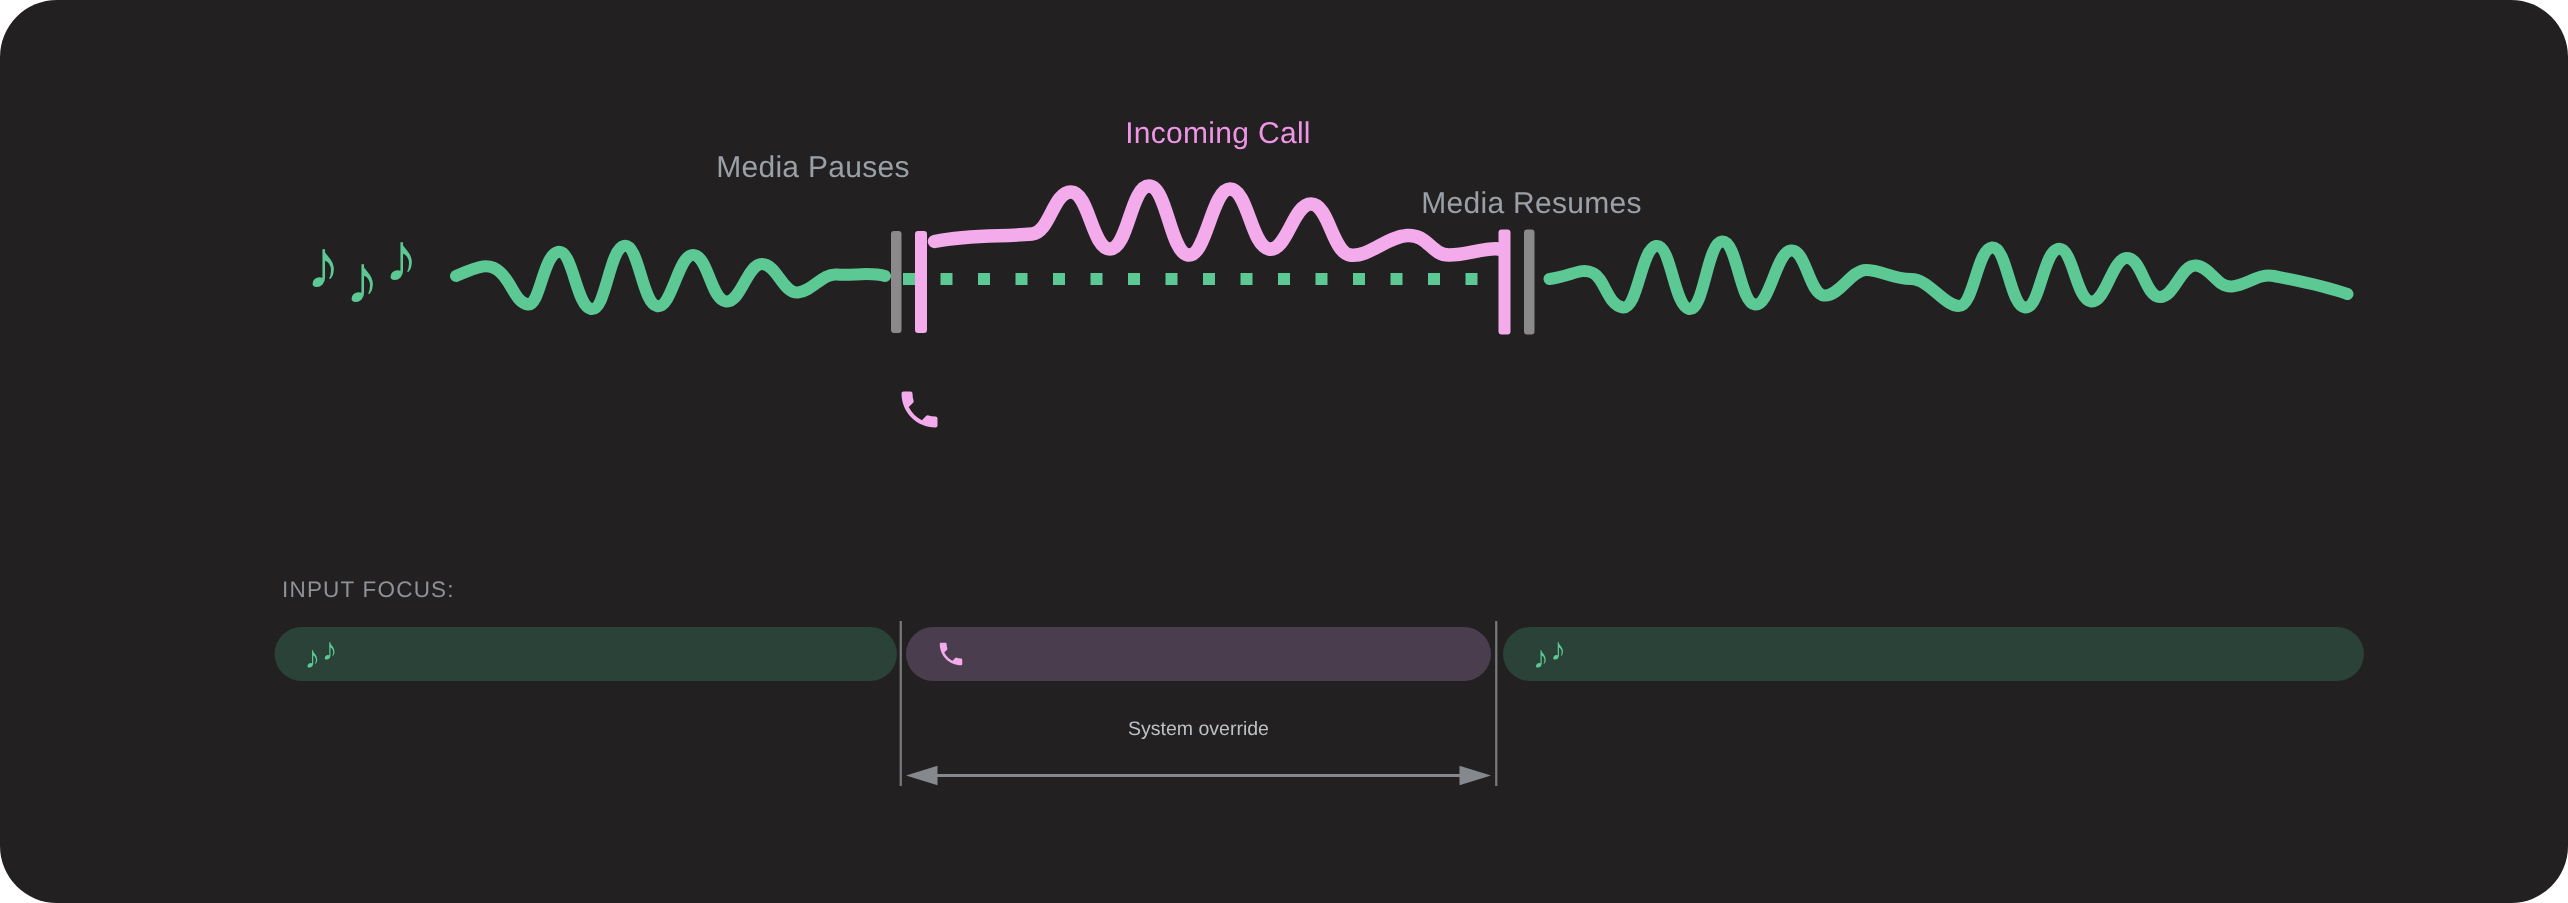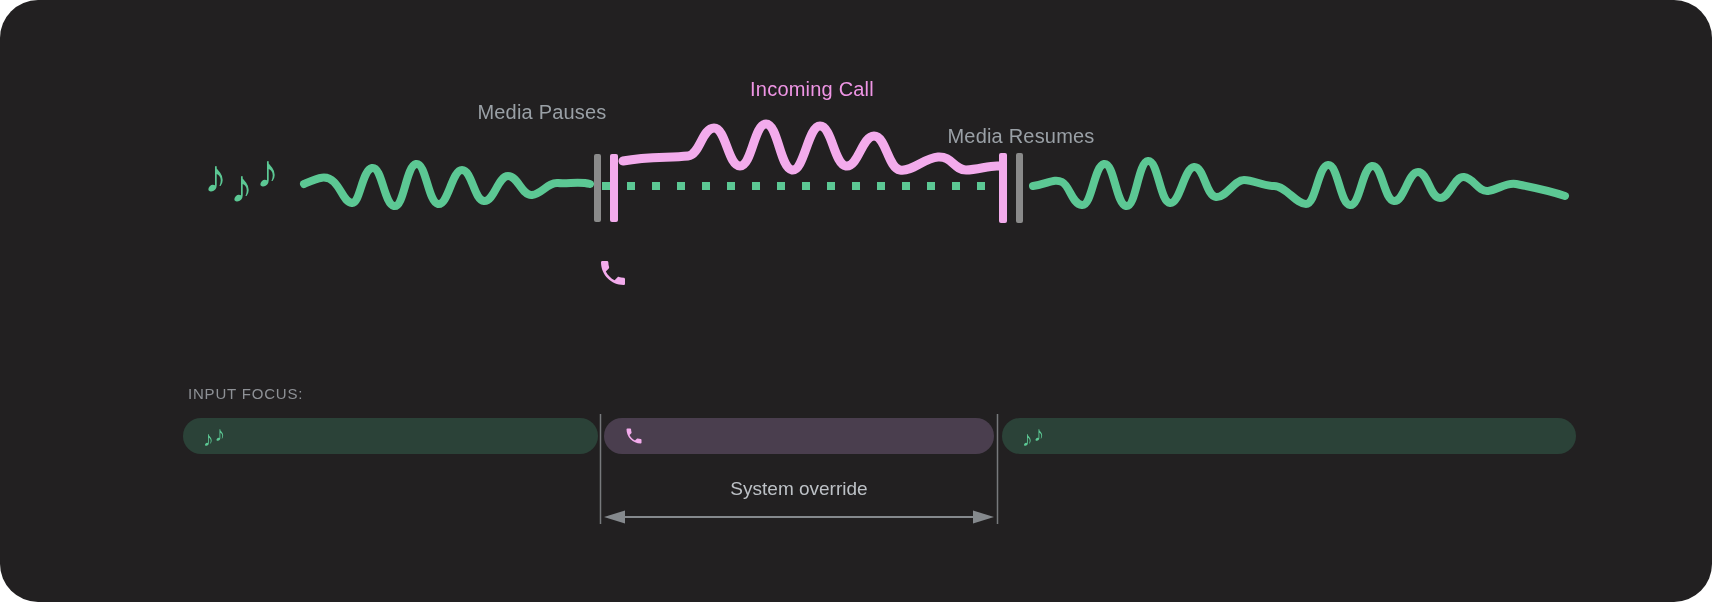--- a/index.html
+++ b/index.html
@@ -108,21 +108,21 @@
   .pill.call  { background: var(--call-purple-dim); }
   .pill-media-1 { left: 183px;  width: 415px; }
   .pill-call    { left: 604px;  width: 390px; }
   .pill-media-2 { left: 1002px; width: 574px; }
   .pill .phone-svg { width: 20px; height: 20px; display: block; }
 
   .annotation {
     position: absolute;
     left: 799px; top: 478px;
     transform: translateX(-50%);
-    font-size: 19px;
+    font-size: 13px;
     color: var(--annotation-gray);
     white-space: nowrap;
   }
 </style>
 </head>
 <body>
 
 <div class="stage">
   <div class="panel">
 

